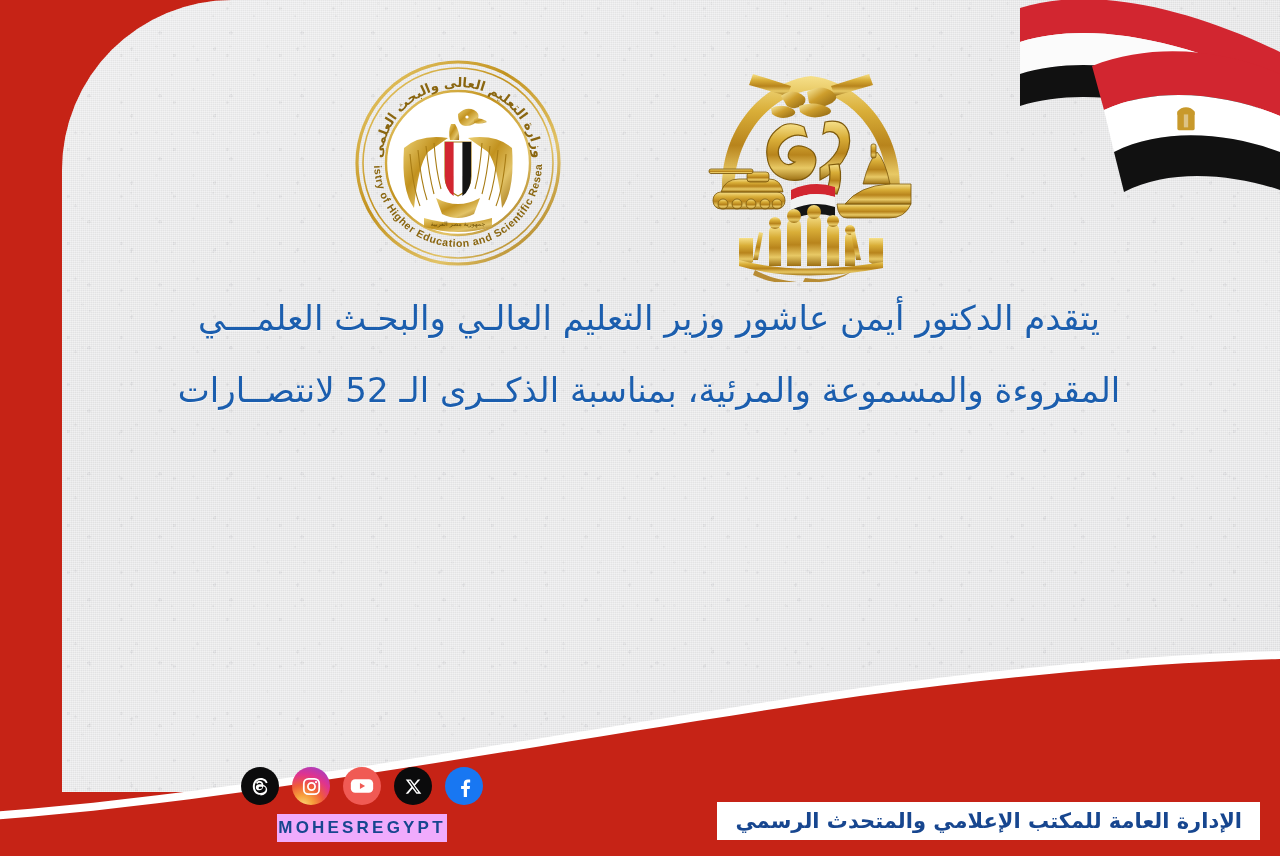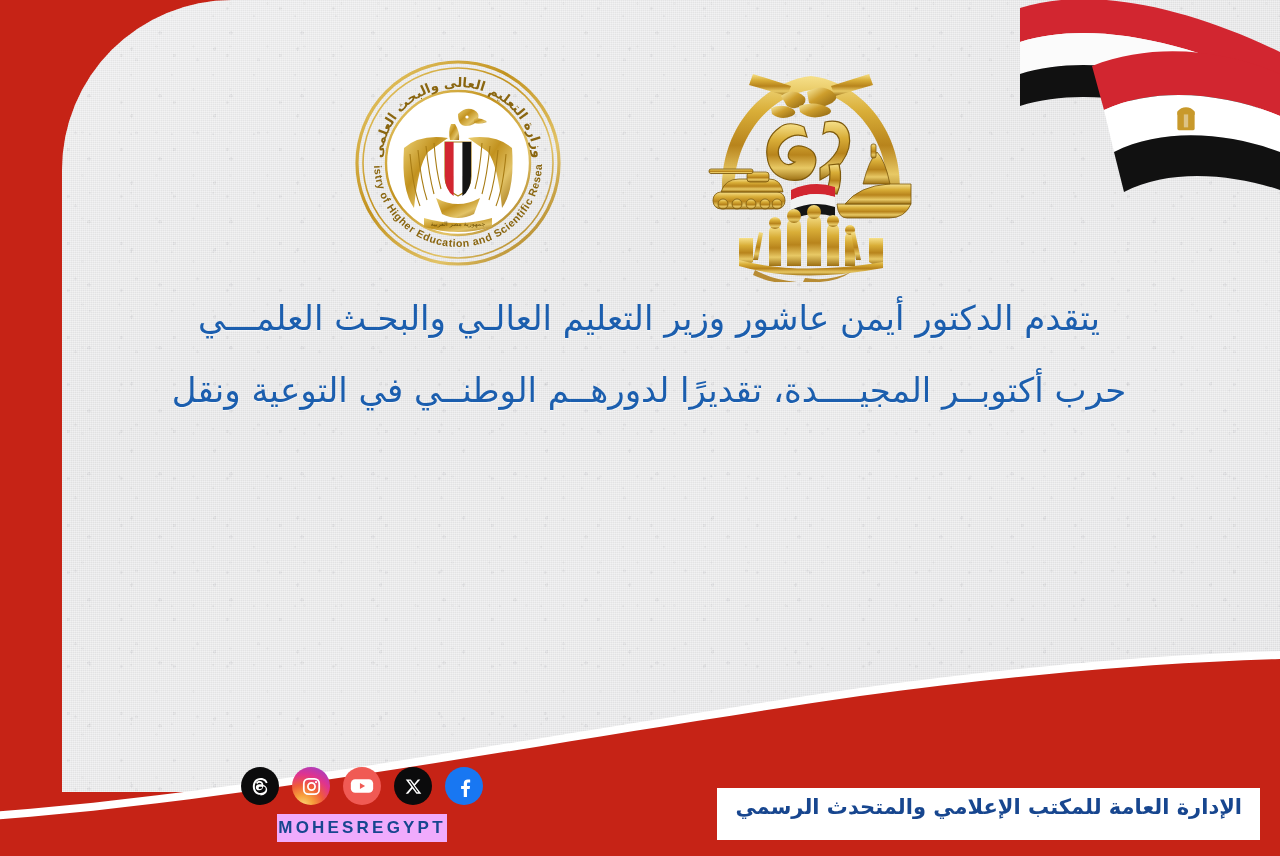--- a/index.html
+++ b/index.html
@@ -85,21 +85,21 @@
     background:#f0abfc;color:#17468F;font-weight:900;font-size:17px;
     letter-spacing:3.2px;padding:5px 1px 6px;line-height:1;
     font-family:"Liberation Sans",sans-serif;
   }
 
   
   .office-strip{
     position:absolute;right:20px;bottom:16px;
     background:#ffffff;color:#17468F;
     font-weight:800;font-size:21px;line-height:1;
-    padding:9px 18px 22px;direction:rtl;white-space:nowrap;
+    padding:9px 18px 8px;direction:rtl;white-space:nowrap;
   }
 
   .sr{position:absolute;width:1px;height:1px;overflow:hidden;clip:rect(0 0 0 0);}
 </style>
 </head>
 <body>
 
 <div class="stage">
 
   <div class="backdrop"></div>
@@ -284,21 +284,21 @@
             <path d="M-34,60 q34,10 68,0 l0,9 q-34,10 -68,0 z" fill="url(#ringGold)"></path>
           </g>
           <text x="0" y="67.5" font-size="6.2" text-anchor="middle" fill="#6F5208" font-family="DejaVu Sans, sans-serif">جمهورية مصر العربية</text>
         </g>
       </svg>
     </div>
   </div>
 
   <div class="message">
     <span class="ln l1">يتقدم الدكتور أيمن عاشور وزير التعليم العالـي والبحـث العلمـــي</span>
-    <span class="ln l4">حرب أكتوبــر المجيــــدة، تقديرًا لدورهــم الوطنــي في التوعية ونقل</span>
+    <span class="ln l3">المقروءة والمسموعة والمرئية، بمناسبة الذكــرى الـ 52 لانتصــارات</span>
   </div>
 
   <svg class="sweep-white" viewBox="0 0 1360 300" preserveAspectRatio="none" aria-hidden="true">
     <path d="M0,300 L0,248 C260,232 560,172 900,122 C1090,96 1240,86 1360,84 L1360,300 Z" fill="#FFFFFF"></path>
   </svg>
   <svg class="sweep-red" viewBox="0 0 1360 300" preserveAspectRatio="none" aria-hidden="true">
     <path d="M0,300 L0,256 C260,240 560,180 900,130 C1090,104 1240,94 1360,92 L1360,300 Z" fill="#C62316"></path>
   </svg>
 
   <div class="social-wrap">

